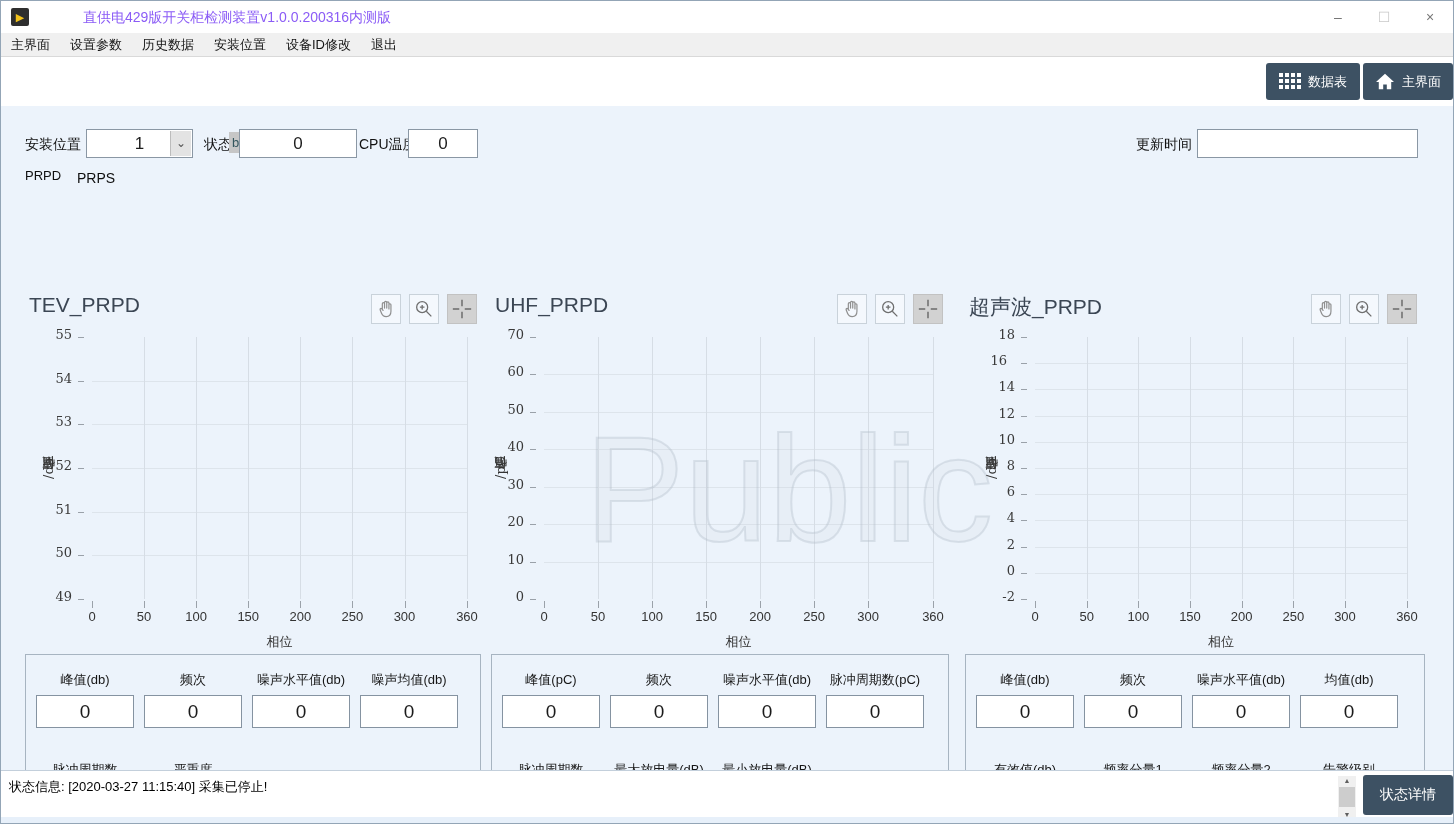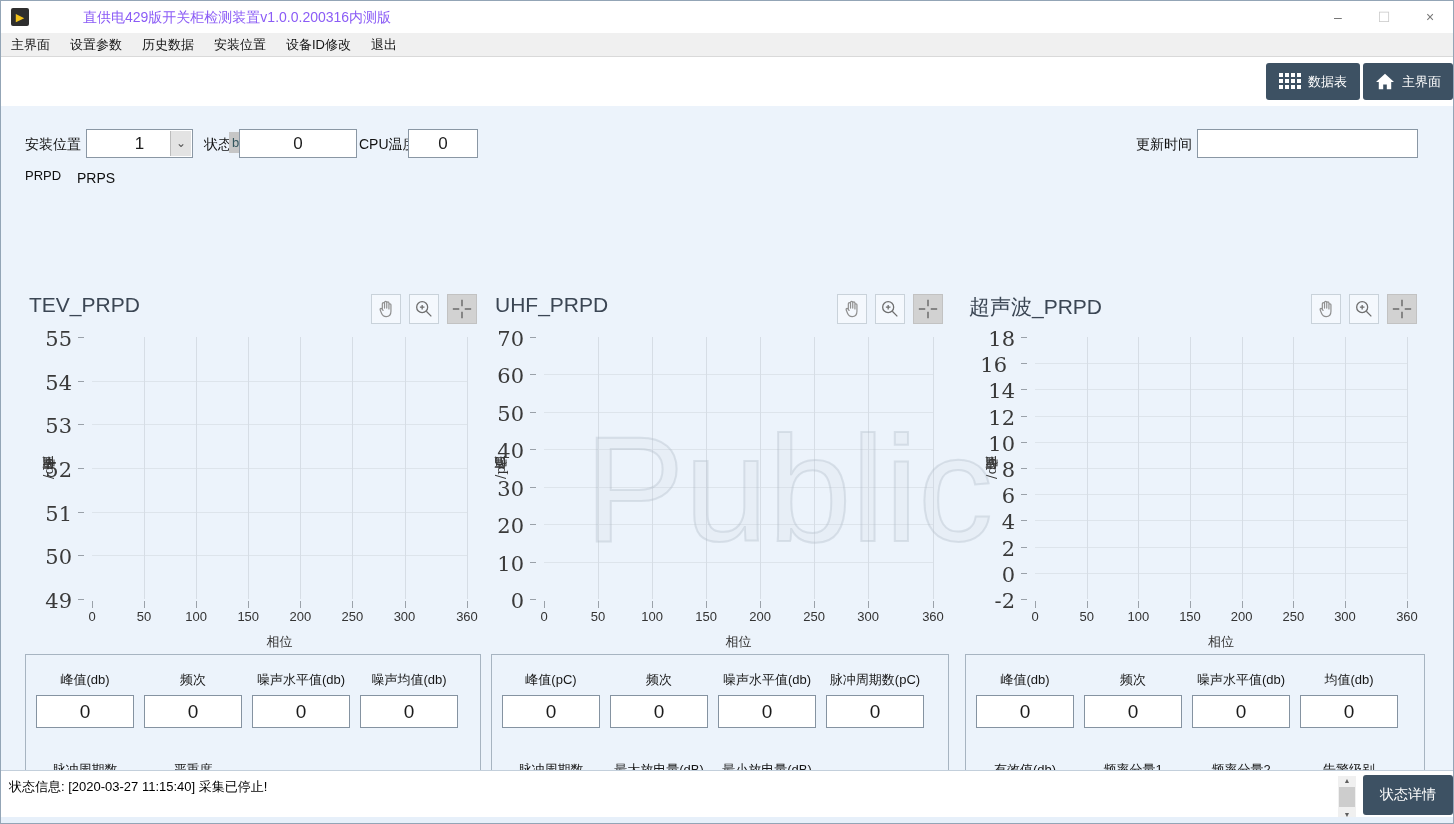--- a/index.html
+++ b/index.html
@@ -34,21 +34,21 @@
   #status-input{left:238px;top:23px;width:118px;height:29px;line-height:27px;}
   #cpu-input{left:407px;top:23px;width:70px;height:29px;line-height:27px;}
   #time-input{left:1196px;top:23px;width:221px;height:29px;line-height:27px;}
   .tab{position:absolute;font-size:13px;color:#0f0f0f;}
   
   .chart-col{position:absolute;top:183px;height:365px;}
   .chart-title{position:absolute;left:4px;top:4px;font-size:21px;color:#3b4654;}
   .tool-btn{position:absolute;top:5px;width:30px;height:30px;background:#f4f8fd;border:1px solid #c9d2da;
             box-sizing:border-box;display:flex;align-items:center;justify-content:center;}
   .tool-btn.active{background:#d2d2d2;border-color:#c2c2c2;}
-  .ytick-label{position:absolute;font-family:"DejaVu Serif",serif;font-size:21px;color:#3a3a3a;text-align:right;width:40px;}
+  .ytick-label{position:absolute;font-family:"DejaVu Serif",serif;font-size:13px;color:#3a3a3a;text-align:right;width:40px;}
   .xtick-label{position:absolute;font-size:13px;color:#333;text-align:center;width:40px;}
   .ydash{position:absolute;width:6px;height:1px;background:#9aa1a9;}
   .xdash{position:absolute;width:1px;height:7px;background:#9aa1a9;}
   .vgrid{position:absolute;width:1px;background:#d6dde5;}
   .hgrid{position:absolute;height:1px;background:#dde4eb;}
   .ylabel{position:absolute;writing-mode:vertical-rl;transform:rotate(180deg);
           font-family:"DejaVu Serif",serif;font-size:13px;color:#333;text-align:center;}
   .xlabel{position:absolute;font-size:13px;color:#333;text-align:center;width:60px;}
   
   #watermark{position:absolute;left:492px;top:305px;width:500px;height:245px;text-align:center;pointer-events:none;}

